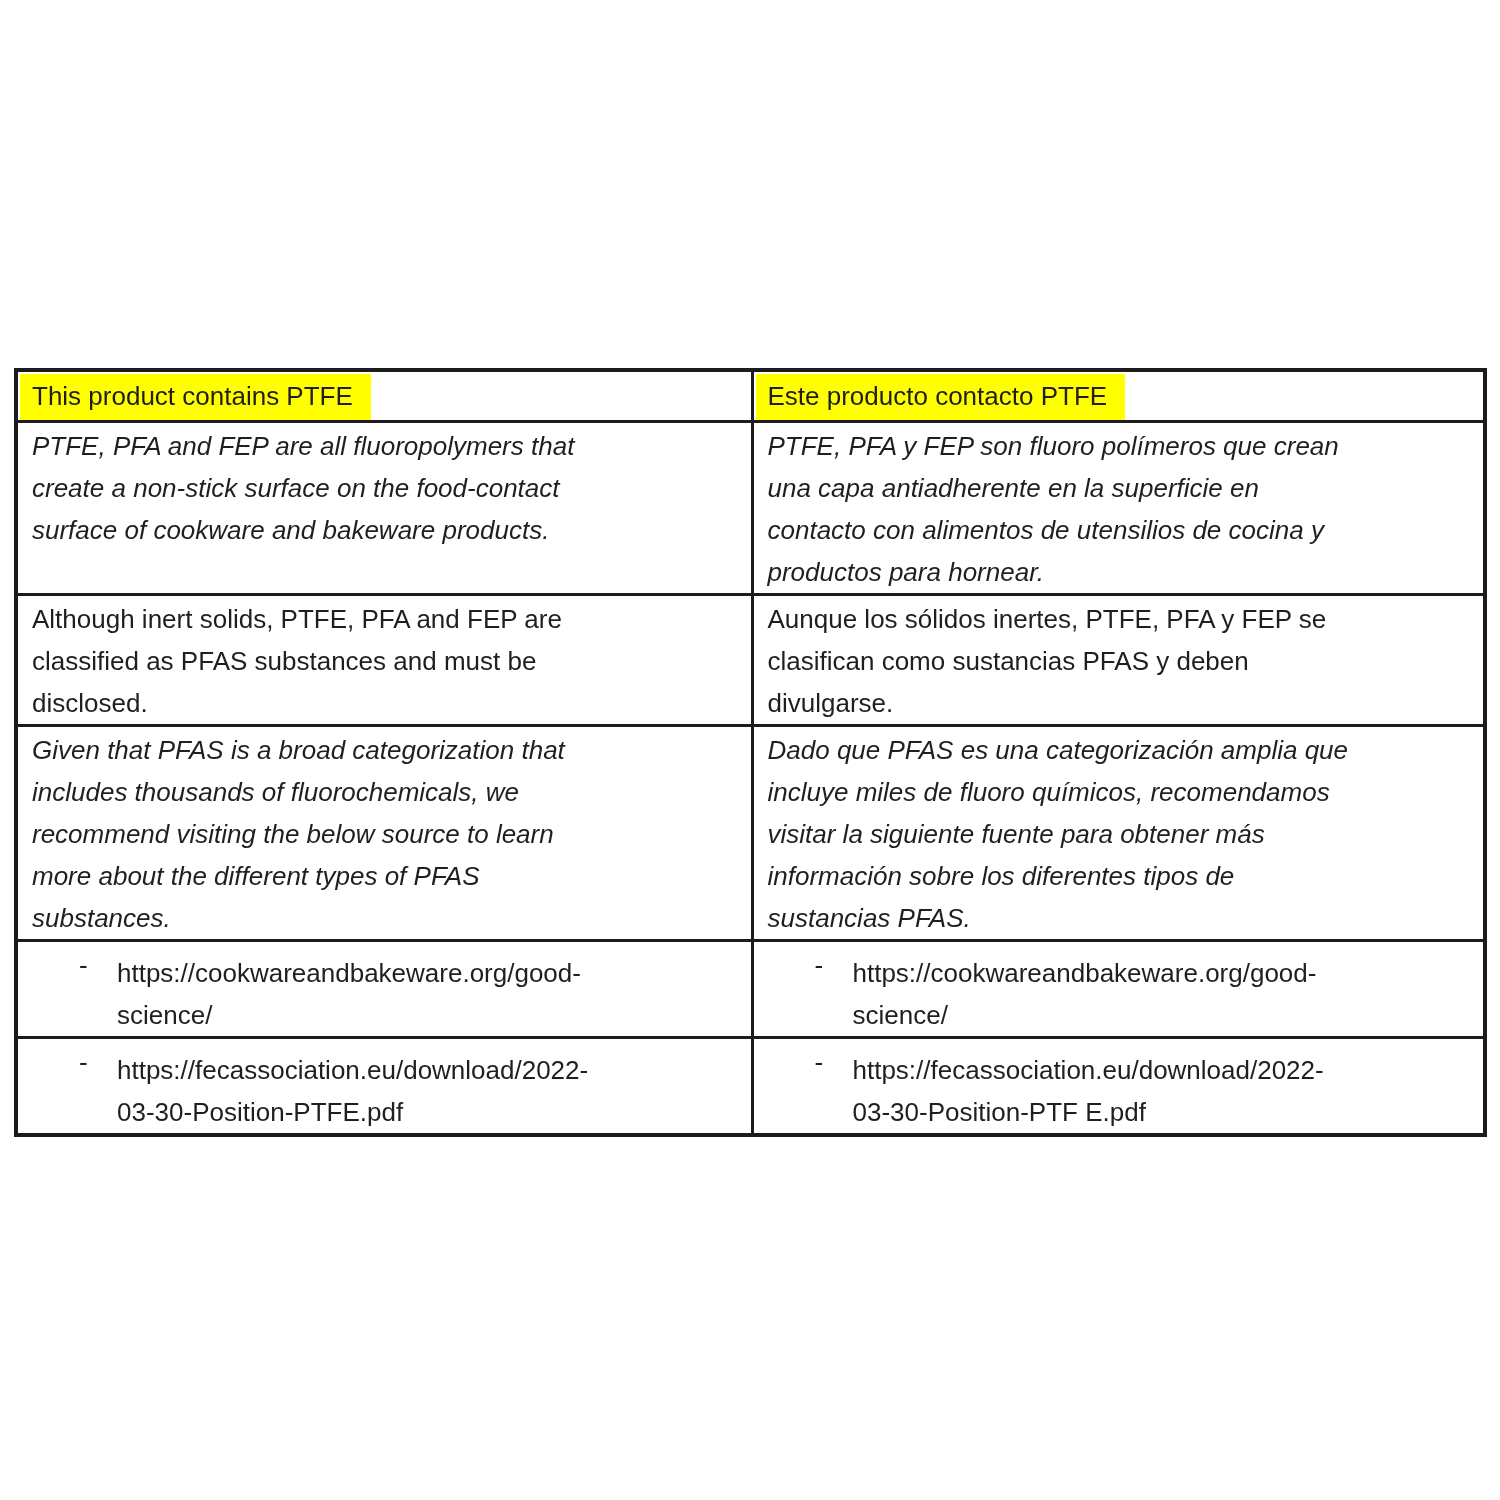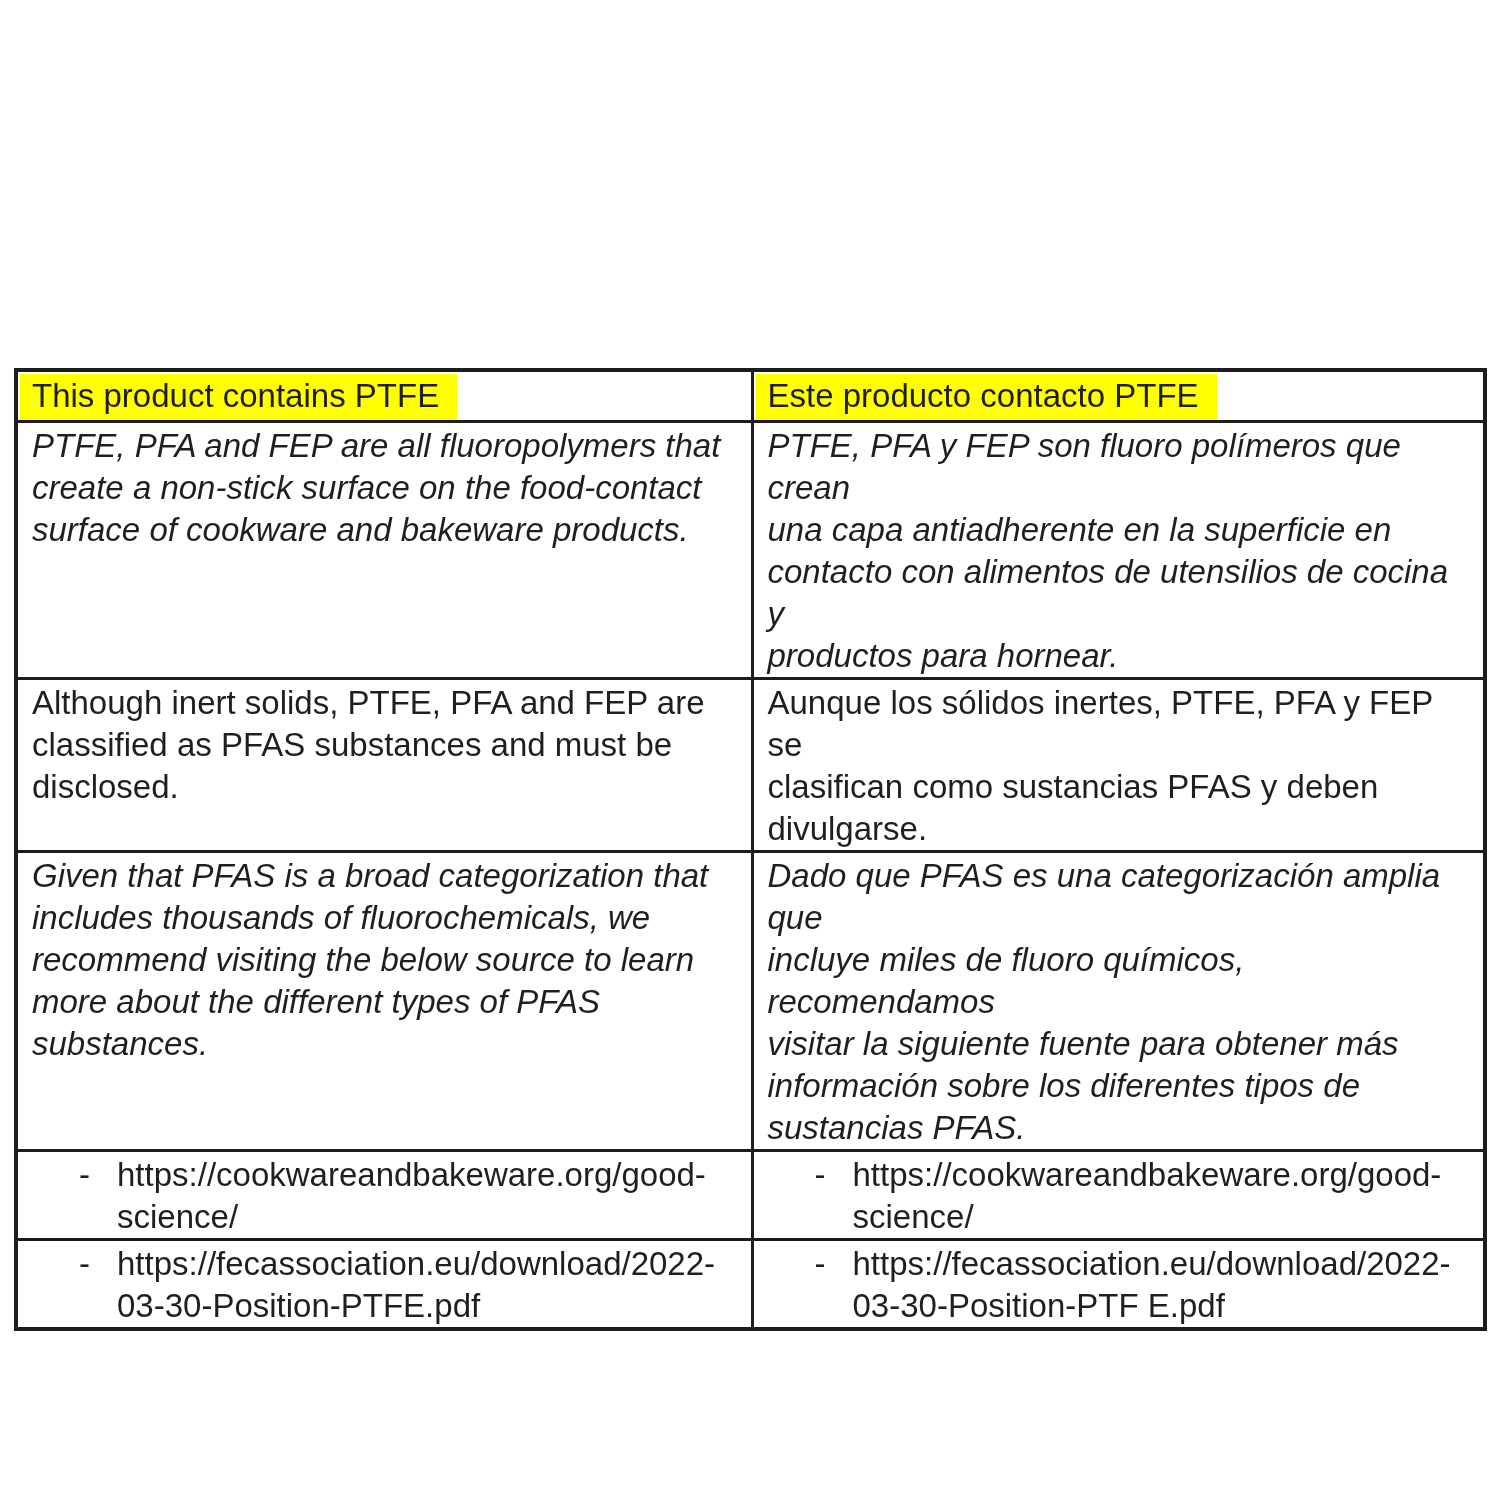--- a/index.html
+++ b/index.html
@@ -23,21 +23,21 @@
     width: 1469px;
     border-collapse: collapse;
     table-layout: fixed;
   }
   table.doc-table col.c1 { width: 736px; }
   table.doc-table col.c2 { width: 733px; }
   table.doc-table td, table.doc-table th {
     border: 3px solid #1c1c1c;
     vertical-align: top;
     padding: 2px 12px 0 14px;
-    font-size: 33px;
+    font-size: 26px;
     line-height: 42px;
     text-align: left;
     overflow: hidden;
   }
   table.doc-table { border: 4px solid #1c1c1c; }
   tr.header-row th {
     background: #d5d5d5;
     font-weight: bold;
     font-size: 31px;
     line-height: 38px;
@@ -56,21 +56,21 @@
     margin-left: -12px;
     padding: 1px 18px 3px 12px;
   }
   .multiline { white-space: pre-line; }
   .linkline { display: flex; }
   .linkline .dash {
     flex: 0 0 38px;
     margin-left: 47px;
     text-align: left;
   }
-  .linkline .linktext { white-space: pre-line; }
+  .linkline .linktext { white-space: pre-line; margin-top: 8px; }
 </style>
 </head>
 <body>
 
 <div class="page">
   <table class="doc-table">
     <colgroup>
         <col class="c1">
         <col class="c2">
       </colgroup>

